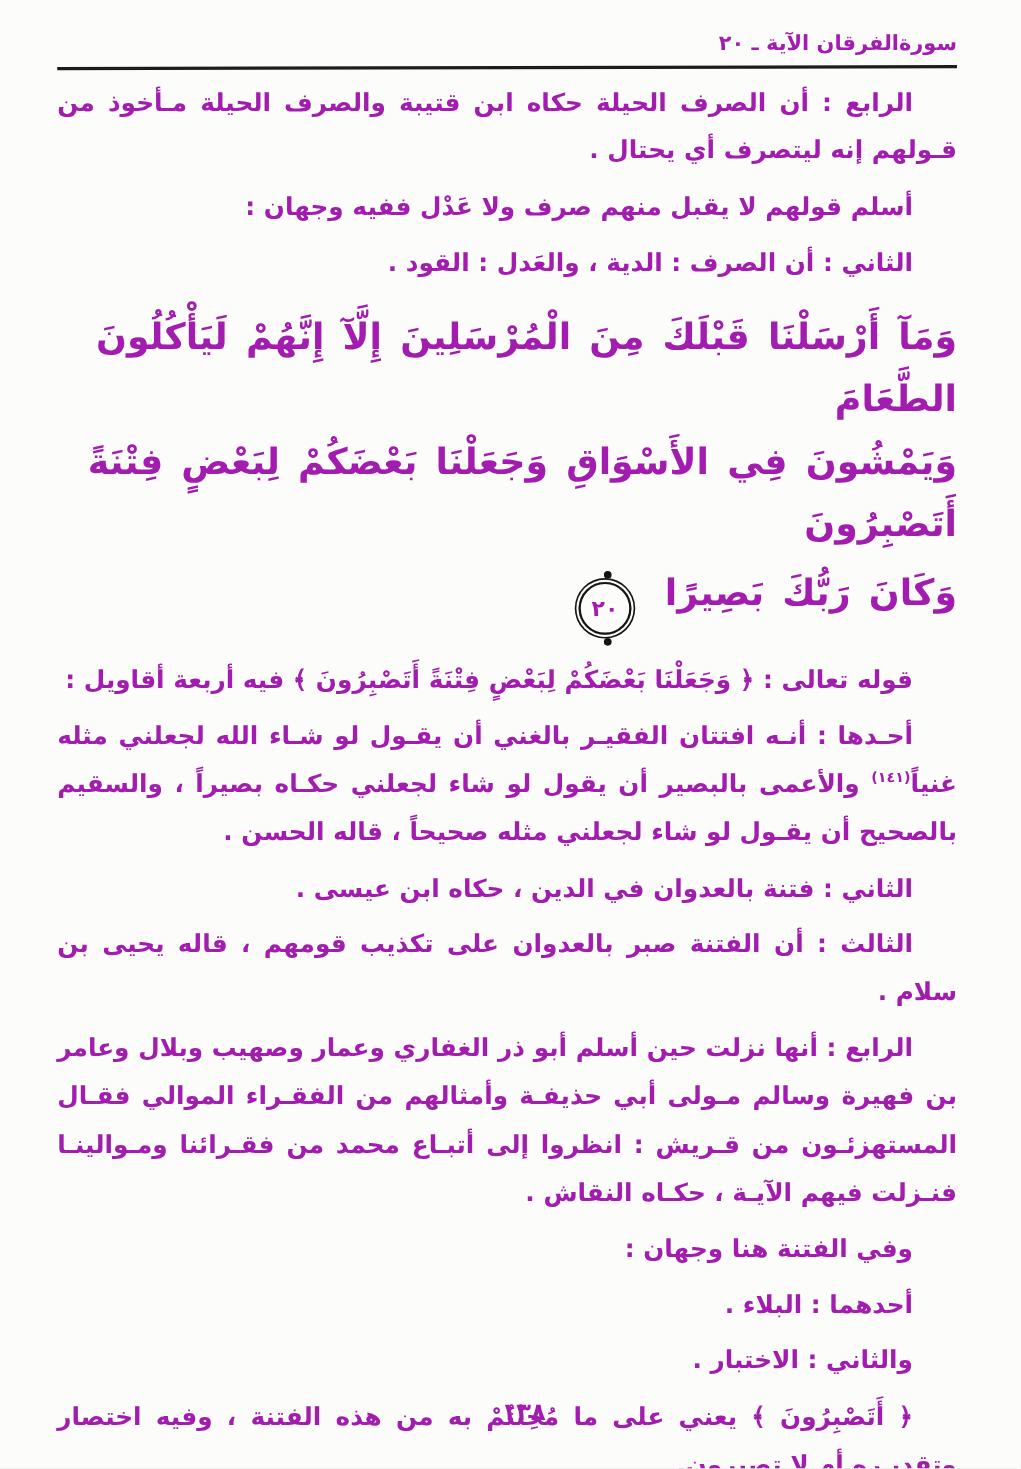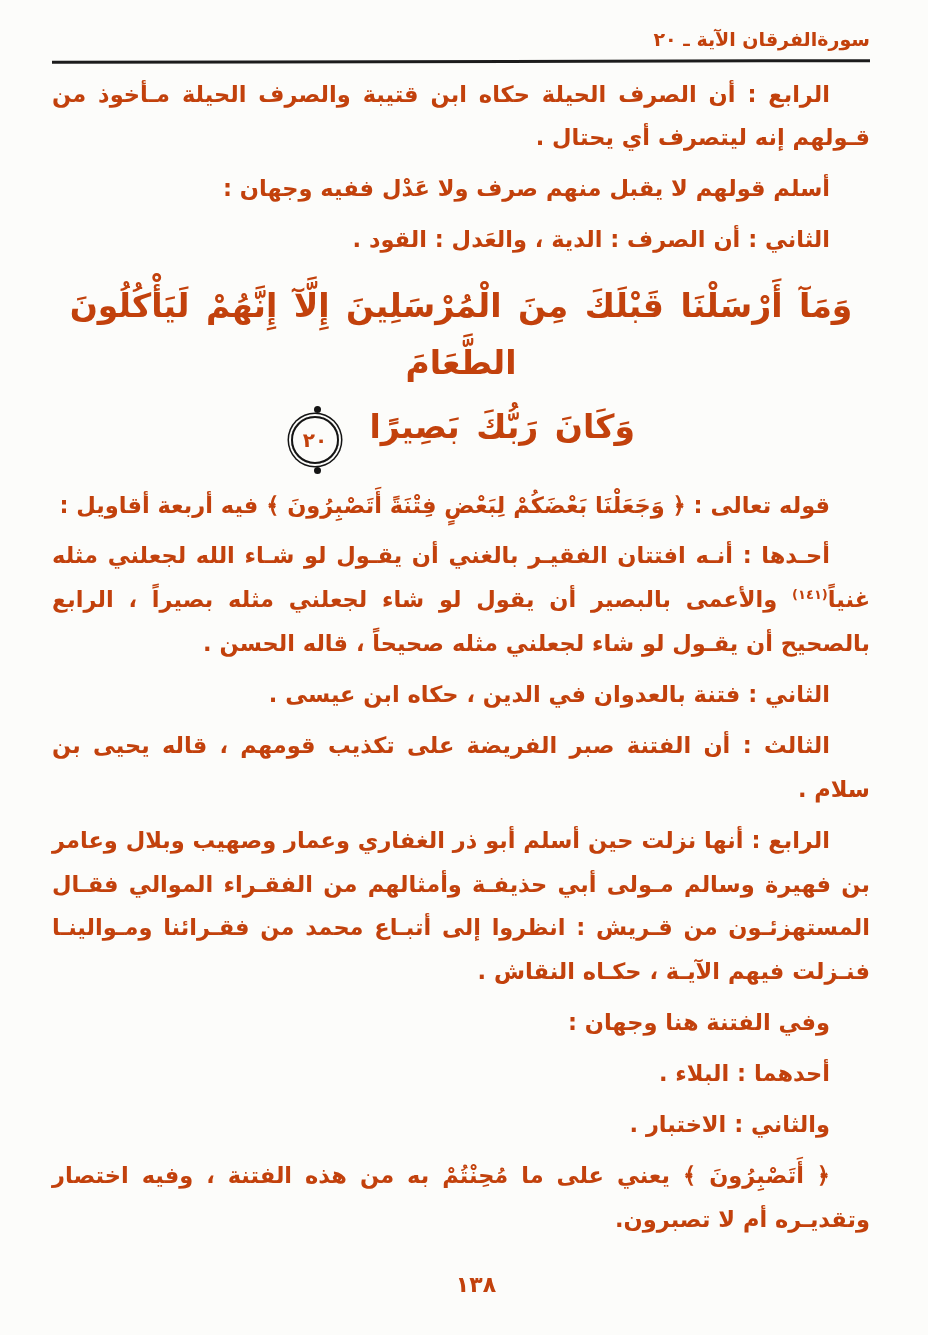--- a/index.html
+++ b/index.html
@@ -6,21 +6,21 @@
     margin: 0;
     padding: 0;
     background: #e8e8e4;
   }
   .page {
     position: relative;
     width: 928px;
     height: 1335px;
     margin: 0 auto;
     background: #fcfcfa;
-    color: #c2410c;
+    color: #a21caf;
     direction: rtl;
     font-family: "DejaVu Sans", sans-serif;
     box-sizing: border-box;
     padding: 26px 58px 0 52px;
     overflow: hidden;
   }
   .header-row {
     text-align: right;
     font-size: 19px;
     font-weight: bold;
@@ -43,21 +43,21 @@
     margin: 7px 0;
   }
   .footnote {
     font-size: 13px;
     font-weight: bold;
     vertical-align: super;
     line-height: 0;
     margin-top: 20px;
   }
   .verse-block {
-    text-align: center;
+    text-align: right;
     font-size: 33px;
     font-weight: bold;
     line-height: 1.72;
     word-spacing: 5px;
     margin: 16px 0 20px 0;
   }
   .verse-line { display: block; }
   .ayah-marker {
     position: relative;
     display: inline-flex;
@@ -109,34 +109,35 @@
   <hr class="rule">
 
   <div class="body-text">
 
     <p>الرابع : أن الصرف الحيلة حكاه ابن قتيبة والصرف الحيلة مـأخوذ من قـولهم إنه ليتصرف أي يحتال .</p>
     <p>أسلم قولهم لا يقبل منهم صرف ولا عَدْل ففيه وجهان :</p>
     <p>الثاني : أن الصرف : الدية ، والعَدل : القود .</p>
 
     <div class="verse-block">
       <span class="verse-line">وَمَآ أَرْسَلْنَا قَبْلَكَ مِنَ الْمُرْسَلِينَ إِلَّآ إِنَّهُمْ لَيَأْكُلُونَ الطَّعَامَ</span>
+      <span class="verse-line">وَيَمْشُونَ فِي الأَسْوَاقِ وَجَعَلْنَا بَعْضَكُمْ لِبَعْضٍ فِتْنَةً أَتَصْبِرُونَ</span>
       <span class="verse-line">
         <span>وَكَانَ رَبُّكَ بَصِيرًا</span>
         <span class="ayah-marker">
             <span>٢٠</span>
           </span>
       </span>
     </div>
 
     <p>قوله تعالى : ﴿ وَجَعَلْنَا بَعْضَكُمْ لِبَعْضٍ فِتْنَةً أَتَصْبِرُونَ ﴾ فيه أربعة أقاويل :</p>
 
-    <p><span>أحـدها : أنـه افتتان الفقيـر بالغني أن يقـول لو شـاء الله لجعلني مثله غنياً</span><sup class="footnote">(١٤١)</sup> <span>والأعمى بالبصير أن يقول لو شاء لجعلني مثله بصيراً ، الرابع بالصحيح أن يقـول لو شاء لجعلني مثله صحيحاً ، قاله الحسن .</span></p>
+    <p><span>أحـدها : أنـه افتتان الفقيـر بالغني أن يقـول لو شـاء الله لجعلني مثله غنياً</span><sup class="footnote">(١٤١)</sup> <span>والأعمى بالبصير أن يقول لو شاء لجعلني حكـاه بصيراً ، والسقيم بالصحيح أن يقـول لو شاء لجعلني مثله صحيحاً ، قاله الحسن .</span></p>
 
     <p>الثاني : فتنة بالعدوان في الدين ، حكاه ابن عيسى .</p>
-    <p>الثالث : أن الفتنة صبر الفريضة على تكذيب قومهم ، قاله يحيى بن سلام .</p>
+    <p>الثالث : أن الفتنة صبر بالعدوان على تكذيب قومهم ، قاله يحيى بن سلام .</p>
     <p>الرابع : أنها نزلت حين أسلم أبو ذر الغفاري وعمار وصهيب وبلال وعامر بن فهيرة وسالم مـولى أبي حذيفـة وأمثالهم من الفقـراء الموالي فقـال المستهزئـون من قـريش : انظروا إلى أتبـاع محمد من فقـرائنا ومـوالينـا فنـزلت فيهم الآيـة ، حكـاه النقاش .</p>
 
     <p>وفي الفتنة هنا وجهان :</p>
     <p>أحدهما : البلاء .</p>
     <p>والثاني : الاختبار .</p>
 
     <p>﴿ أَتَصْبِرُونَ ﴾ يعني على ما مُحِنْتُمْ به من هذه الفتنة ، وفيه اختصار وتقديـره أم لا تصبرون.</p>
 
   </div>
 

